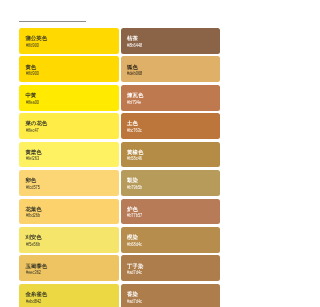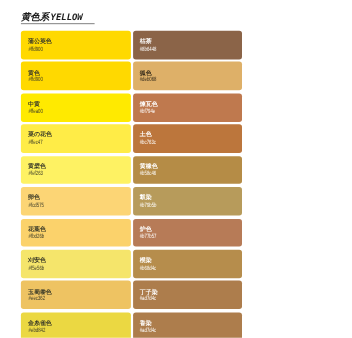--- a/index.html
+++ b/index.html
@@ -13,23 +13,20 @@
   .grid{position:absolute;left:19.2px;top:28px;width:201.2px;display:grid;grid-template-columns:99.5px 99.5px;column-gap:2.2px;row-gap:2.64px;}
   .card{position:relative;height:25.8px;border-radius:2.5px;box-sizing:border-box;overflow:hidden;}
   .cname{position:absolute;left:6.2px;top:8.15px;font-size:5.45px;line-height:5.45px;font-weight:bold;white-space:nowrap;letter-spacing:0px;}
   .chex{position:absolute;left:6.5px;top:14.8px;font-size:5.6px;line-height:5.6px;white-space:nowrap;font-family:"Liberation Sans",sans-serif;letter-spacing:0px;transform:scaleX(0.70);transform-origin:left center;}
 </style>
 </head>
 <body>
 
 <div class="page">
   <div class="title-rule" style="background-color: rgb(140, 140, 140);"></div>
-  <div class="title-wrap">
-    <span class="title"><span class="t-jp">黄色系</span><span class="t-en">YELLOW</span></span>
-  </div>
   <div class="grid">
       <div class="card" style="background: rgb(255, 217, 0); color: rgb(58, 58, 40);">
         <div class="cname">蒲公英色</div>
         <div class="chex">#ffd900</div>
       </div>
       <div class="card" style="background: rgb(139, 100, 72); color: rgb(255, 255, 255);">
         <div class="cname">枯茶</div>
         <div class="chex">#8b6448</div>
       </div>
       <div class="card" style="background: rgb(255, 217, 0); color: rgb(58, 58, 40);">

